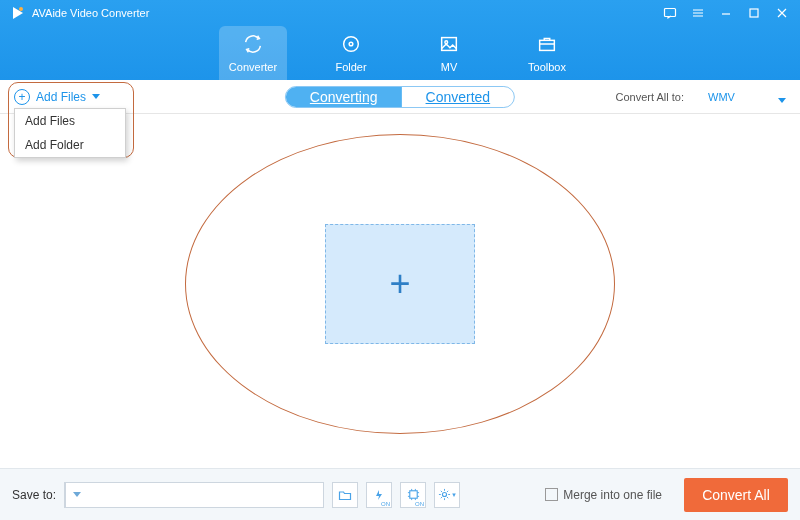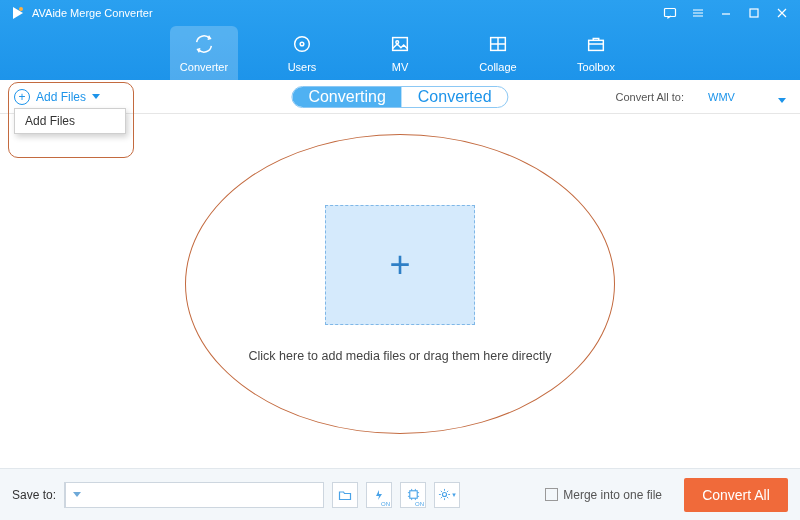--- a/index.html
+++ b/index.html
@@ -18,21 +18,21 @@
   .nav-item.active { background: rgba(255,255,255,0.22); }
   .nav-item svg { stroke:#fff; stroke-width:1.6; fill:none; }
 
   
   .subbar { height:34px; background:#fff; border-bottom:1px solid #e6e6e6; display:flex; align-items:center; padding:0 14px; font-size:12px; position:relative; }
   .add-files-btn { display:flex; align-items:center; gap:6px; color:#1d94ea; cursor:pointer; }
   .add-files-btn .plus-circ { width:16px; height:16px; border:1.5px solid #1d94ea; border-radius:50%; display:flex; align-items:center; justify-content:center; font-size:12px; line-height:1; }
   .triangle-down { width:0;height:0;border-left:4px solid transparent;border-right:4px solid transparent;border-top:5px solid #1d94ea; }
 
   .pill-tabs { position:absolute; left:50%; transform:translateX(-50%); display:flex; border:1px solid #8cc8f4; border-radius:11px; overflow:hidden; height:22px; }
-  .pill-tabs .pill { padding:0 16px; font-size:16px; display:flex; align-items:center; color:#1d94ea; cursor:pointer; }
+  .pill-tabs .pill { padding:0 24px; font-size:14px; display:flex; align-items:center; color:#1d94ea; cursor:pointer;text-decoration:underline; }
   .pill-tabs .pill.active { background:#4fb1f2; color:#fff; }
 
   .convert-all { position:absolute; right:14px; display:flex; align-items:center; gap:24px; font-size:11px; color:#555; }
   .format-select { min-width:78px; color:#1d94ea; display:flex; align-items:flex-end; justify-content:space-between; gap:22px; cursor:pointer; }
 
   
   .dropdown { position:absolute; top:108px; left:14px; width:112px; background:#fff; border:1px solid #cfcfcf; box-shadow:2px 3px 6px rgba(0,0,0,.18); font-size:12px; z-index:20; }
   .dropdown div { padding:5px 10px; cursor:pointer; }
   .highlight-frame { position:absolute; top:82px; left:8px; width:126px; height:76px; border:1.5px solid #c36a3f; border-radius:10px; pointer-events:none; z-index:19; }
 
@@ -55,21 +55,21 @@
 </style>
 </head>
 <body>
 
 <div class="header">
   <div class="titlebar">
     <svg class="logo" viewBox="0 0 16 16">
         <polygon points="3,2 13,8 3,14" fill="#fff"></polygon>
         <circle cx="11" cy="4" r="2" fill="#ffb040"></circle>
       </svg>
-    <span>AVAide Merge Converter</span>
+    <span>AVAide Video Converter</span>
     <div class="window-ctrls">
       <div class="ctrl">
           <svg width="14" height="14" viewBox="0 0 14 14">
             <rect x="1.5" y="2.5" width="11" height="8" rx="1"></rect>
             <path d="M5 10v2l3-2"></path>
           </svg>
         </div>
       <div class="ctrl">
           <svg width="14" height="14" viewBox="0 0 14 14">
             <path d="M2 4h10M2 7h10M2 10h10"></path>
@@ -99,36 +99,29 @@
           <path d="M4 10a8 8 0 0 1 14-4M20 14a8 8 0 0 1-14 4"></path>
           <path d="M17 3l2 3-3 1M7 21l-2-3 3-1"></path>
         </svg>
       <span>Converter</span>
     </div>
     <div class="nav-item">
       <svg width="22" height="22" viewBox="0 0 24 24">
           <circle cx="12" cy="12" r="8"></circle>
           <circle cx="12" cy="12" r="2"></circle>
         </svg>
-      <span>Users</span>
+      <span>Folder</span>
     </div>
     <div class="nav-item">
       <svg width="22" height="22" viewBox="0 0 24 24">
           <rect x="4" y="5" width="16" height="14"></rect>
           <circle cx="9" cy="10" r="1.5"></circle>
           <path d="M4 17l5-5 4 4 3-3 4 4"></path>
         </svg>
       <span>MV</span>
-    </div>
-    <div class="nav-item">
-      <svg width="22" height="22" viewBox="0 0 24 24">
-          <rect x="4" y="5" width="16" height="14"></rect>
-          <path d="M12 5v14M4 12h16"></path>
-        </svg>
-      <span>Collage</span>
     </div>
     <div class="nav-item">
       <svg width="22" height="22" viewBox="0 0 24 24">
           <rect x="4" y="8" width="16" height="11"></rect>
           <path d="M4 12h16M9 8V6h6v2"></path>
         </svg>
       <span>Toolbox</span>
     </div>
   </div>
 </div>
@@ -150,28 +143,28 @@
     <div class="format-select">
       <span>WMV</span>
       <span class="triangle-down"></span>
     </div>
   </div>
 </div>
 
 <div class="highlight-frame"></div>
 <div class="dropdown">
   <div>Add Files</div>
+  <div>Add Folder</div>
 </div>
 
 <div class="main">
   <div class="big-oval">
     <div class="dash-box">
       <span class="plus">+</span>
     </div>
-    <div class="hint">Click here to add media files or drag them here directly</div>
   </div>
 </div>
 
 <div class="footer">
   <span>Save to:</span>
   <div class="path-box">
     <div class="dd">
         <span class="triangle-down" style="border-top-color:#6ea9d8"></span>
       </div>
   </div>

